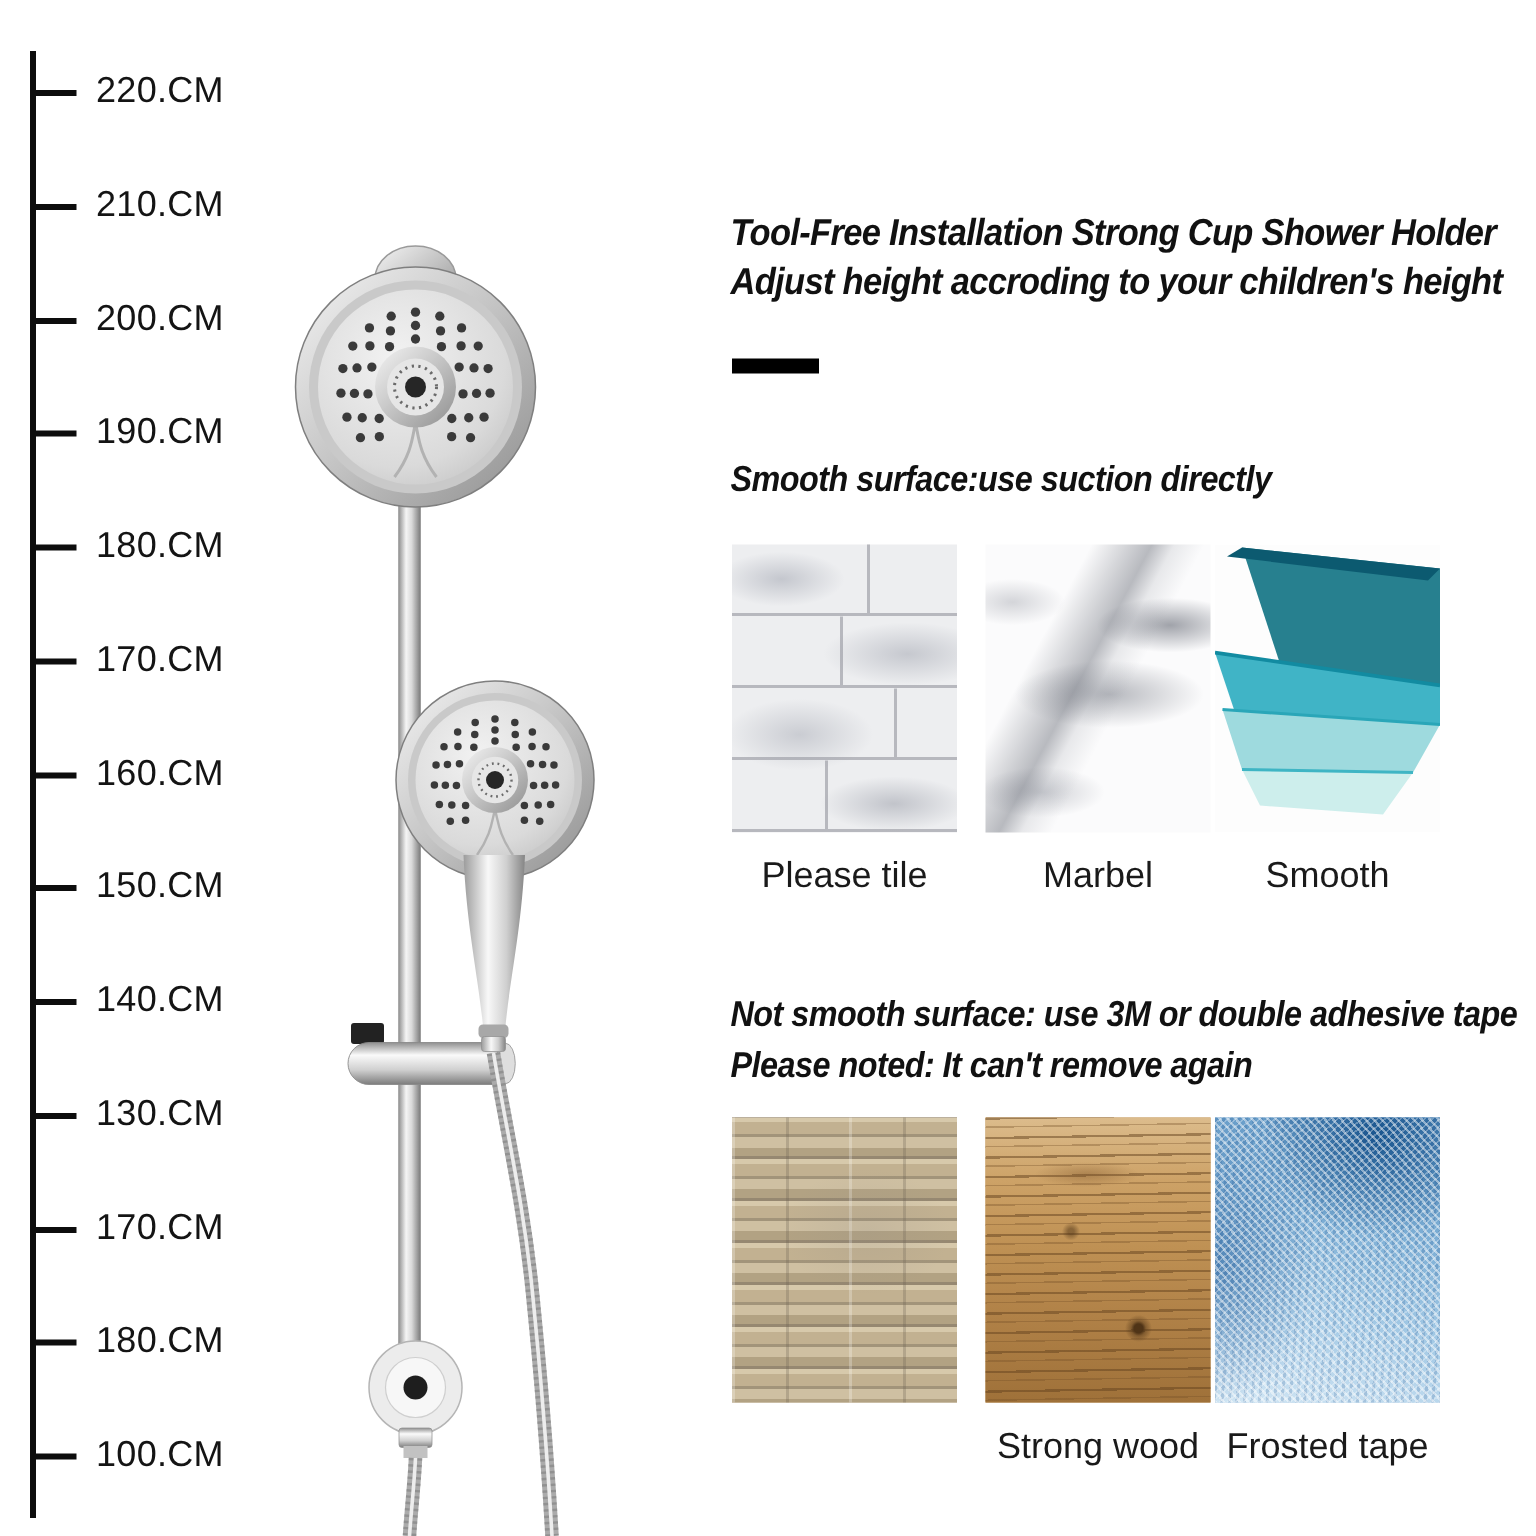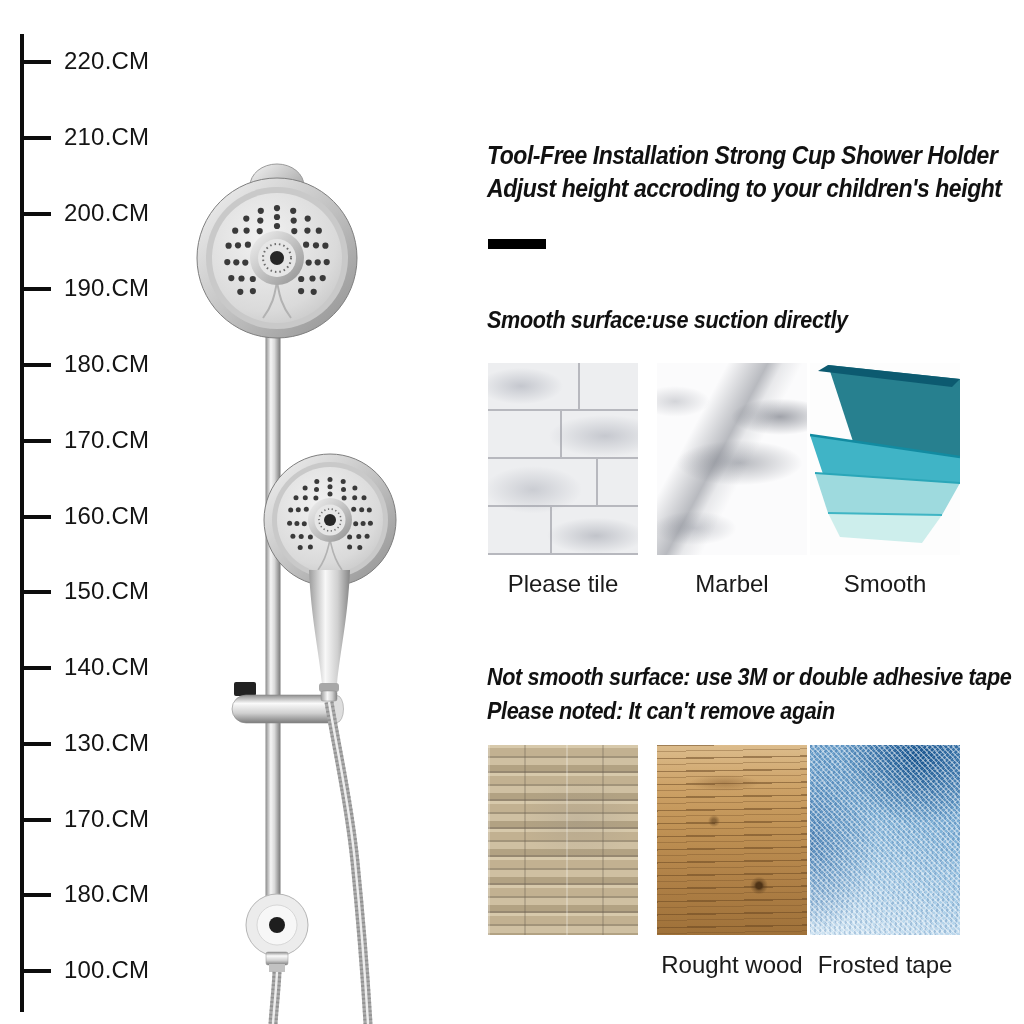--- a/index.html
+++ b/index.html
@@ -366,16 +366,16 @@
 
   <div class="sec-heading" id="heading-notsmooth">
     <div>Not smooth surface: use 3M or double adhesive tape</div>
     <div>Please noted: It can't remove again</div>
   </div>
 
   <div class="swatch row2 c1 tex-ledger"></div>
   <div class="swatch row2 c2 tex-wood"></div>
   <div class="swatch row2 c3 tex-frost"></div>
 
-  <div class="swatch-label label-row2 c2">Rought wood</div>
+  <div class="swatch-label label-row2 c2">Strong wood</div>
   <div class="swatch-label label-row2 c3">Frosted tape</div>
 
 </div>
 
 </body></html>

